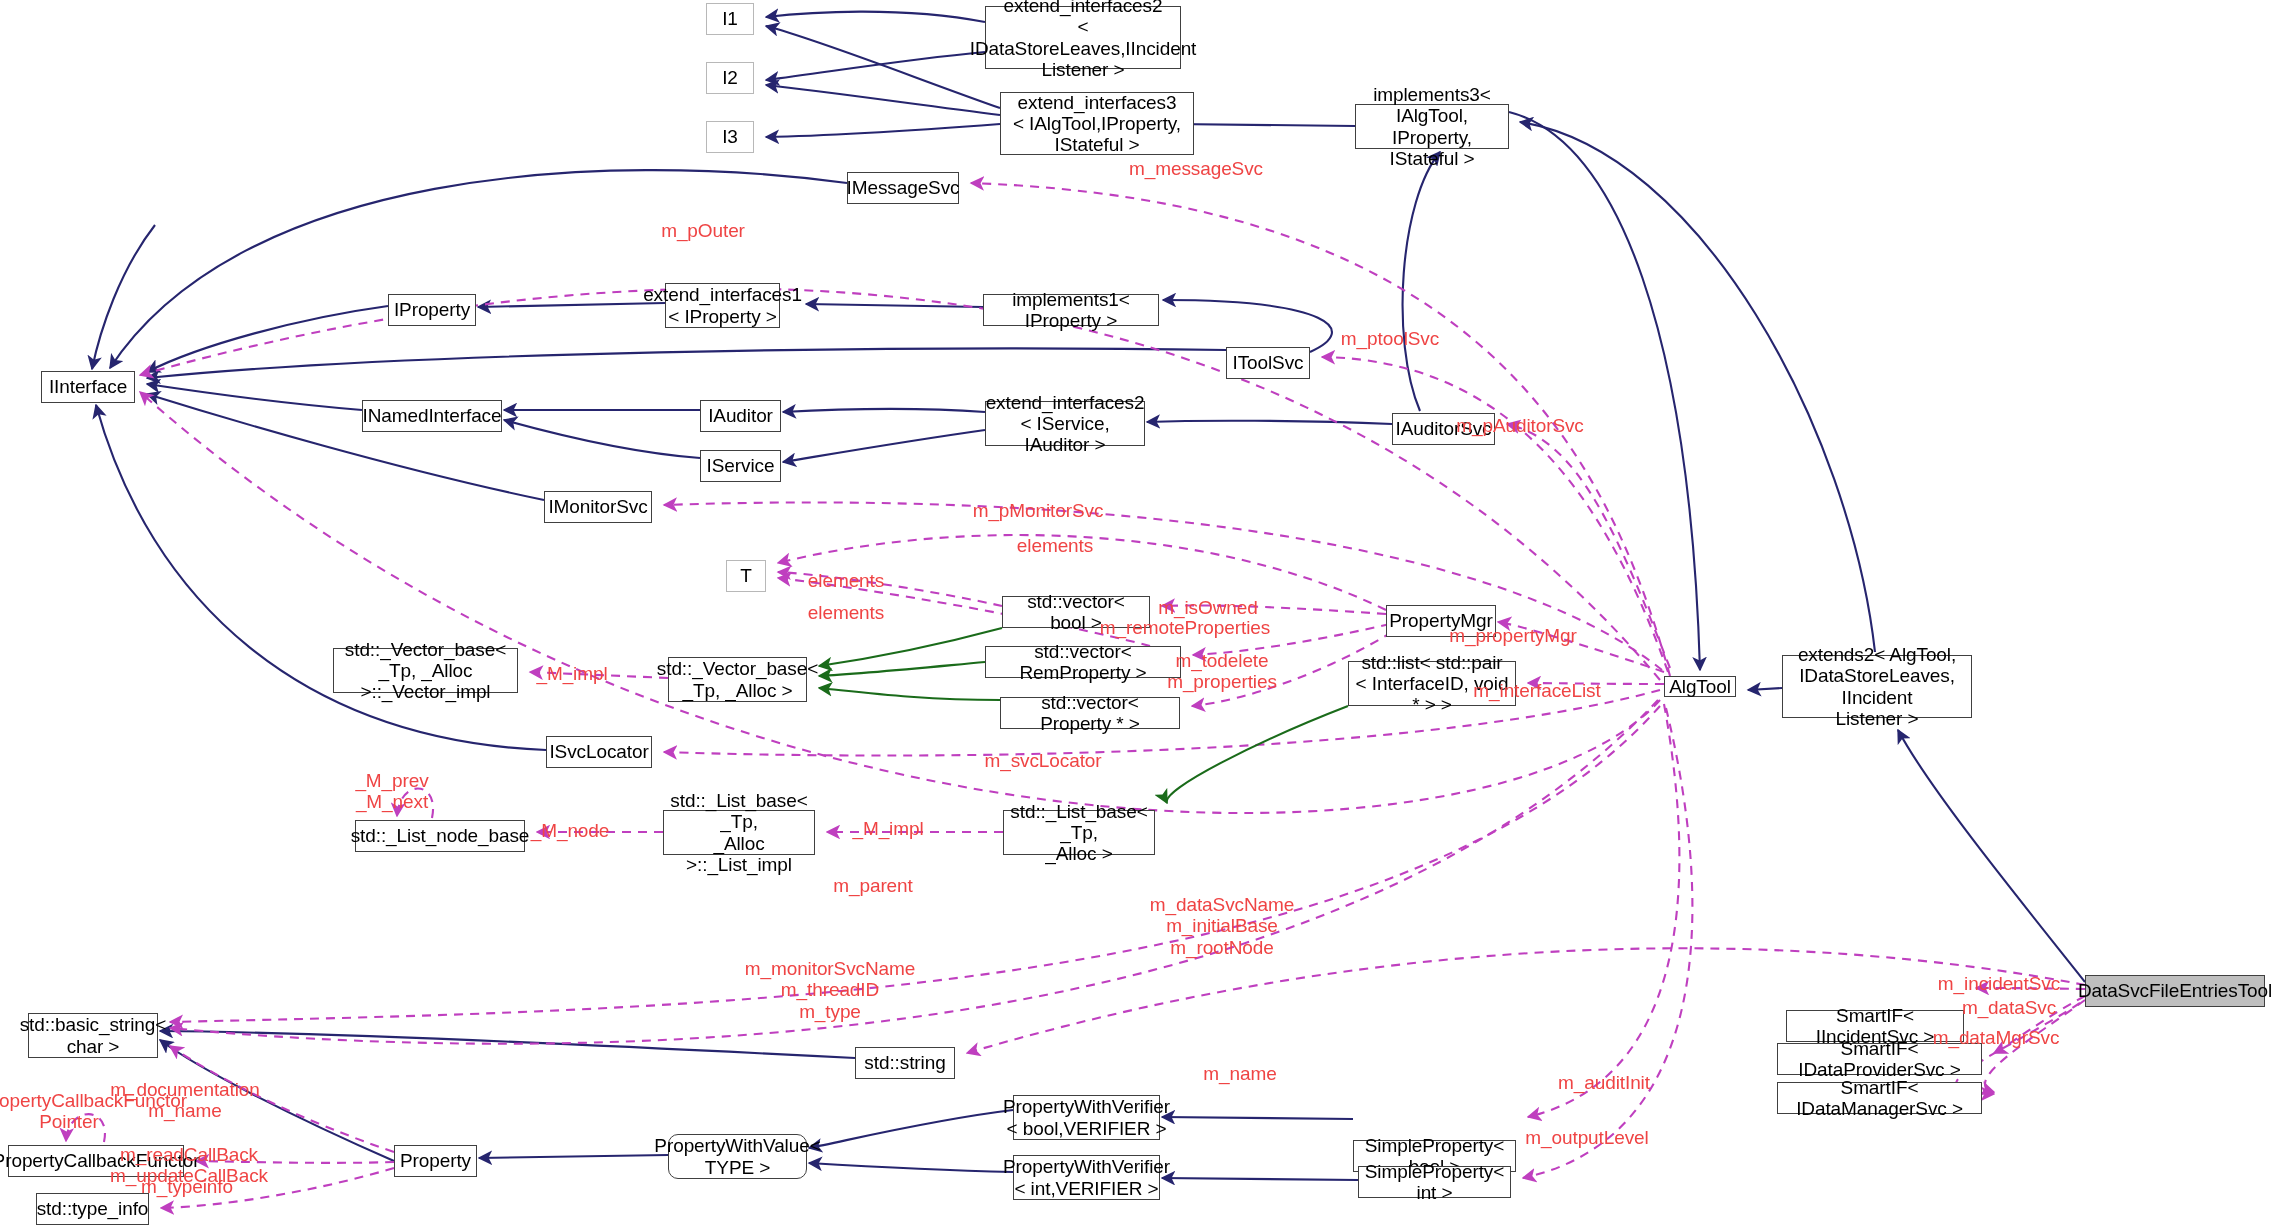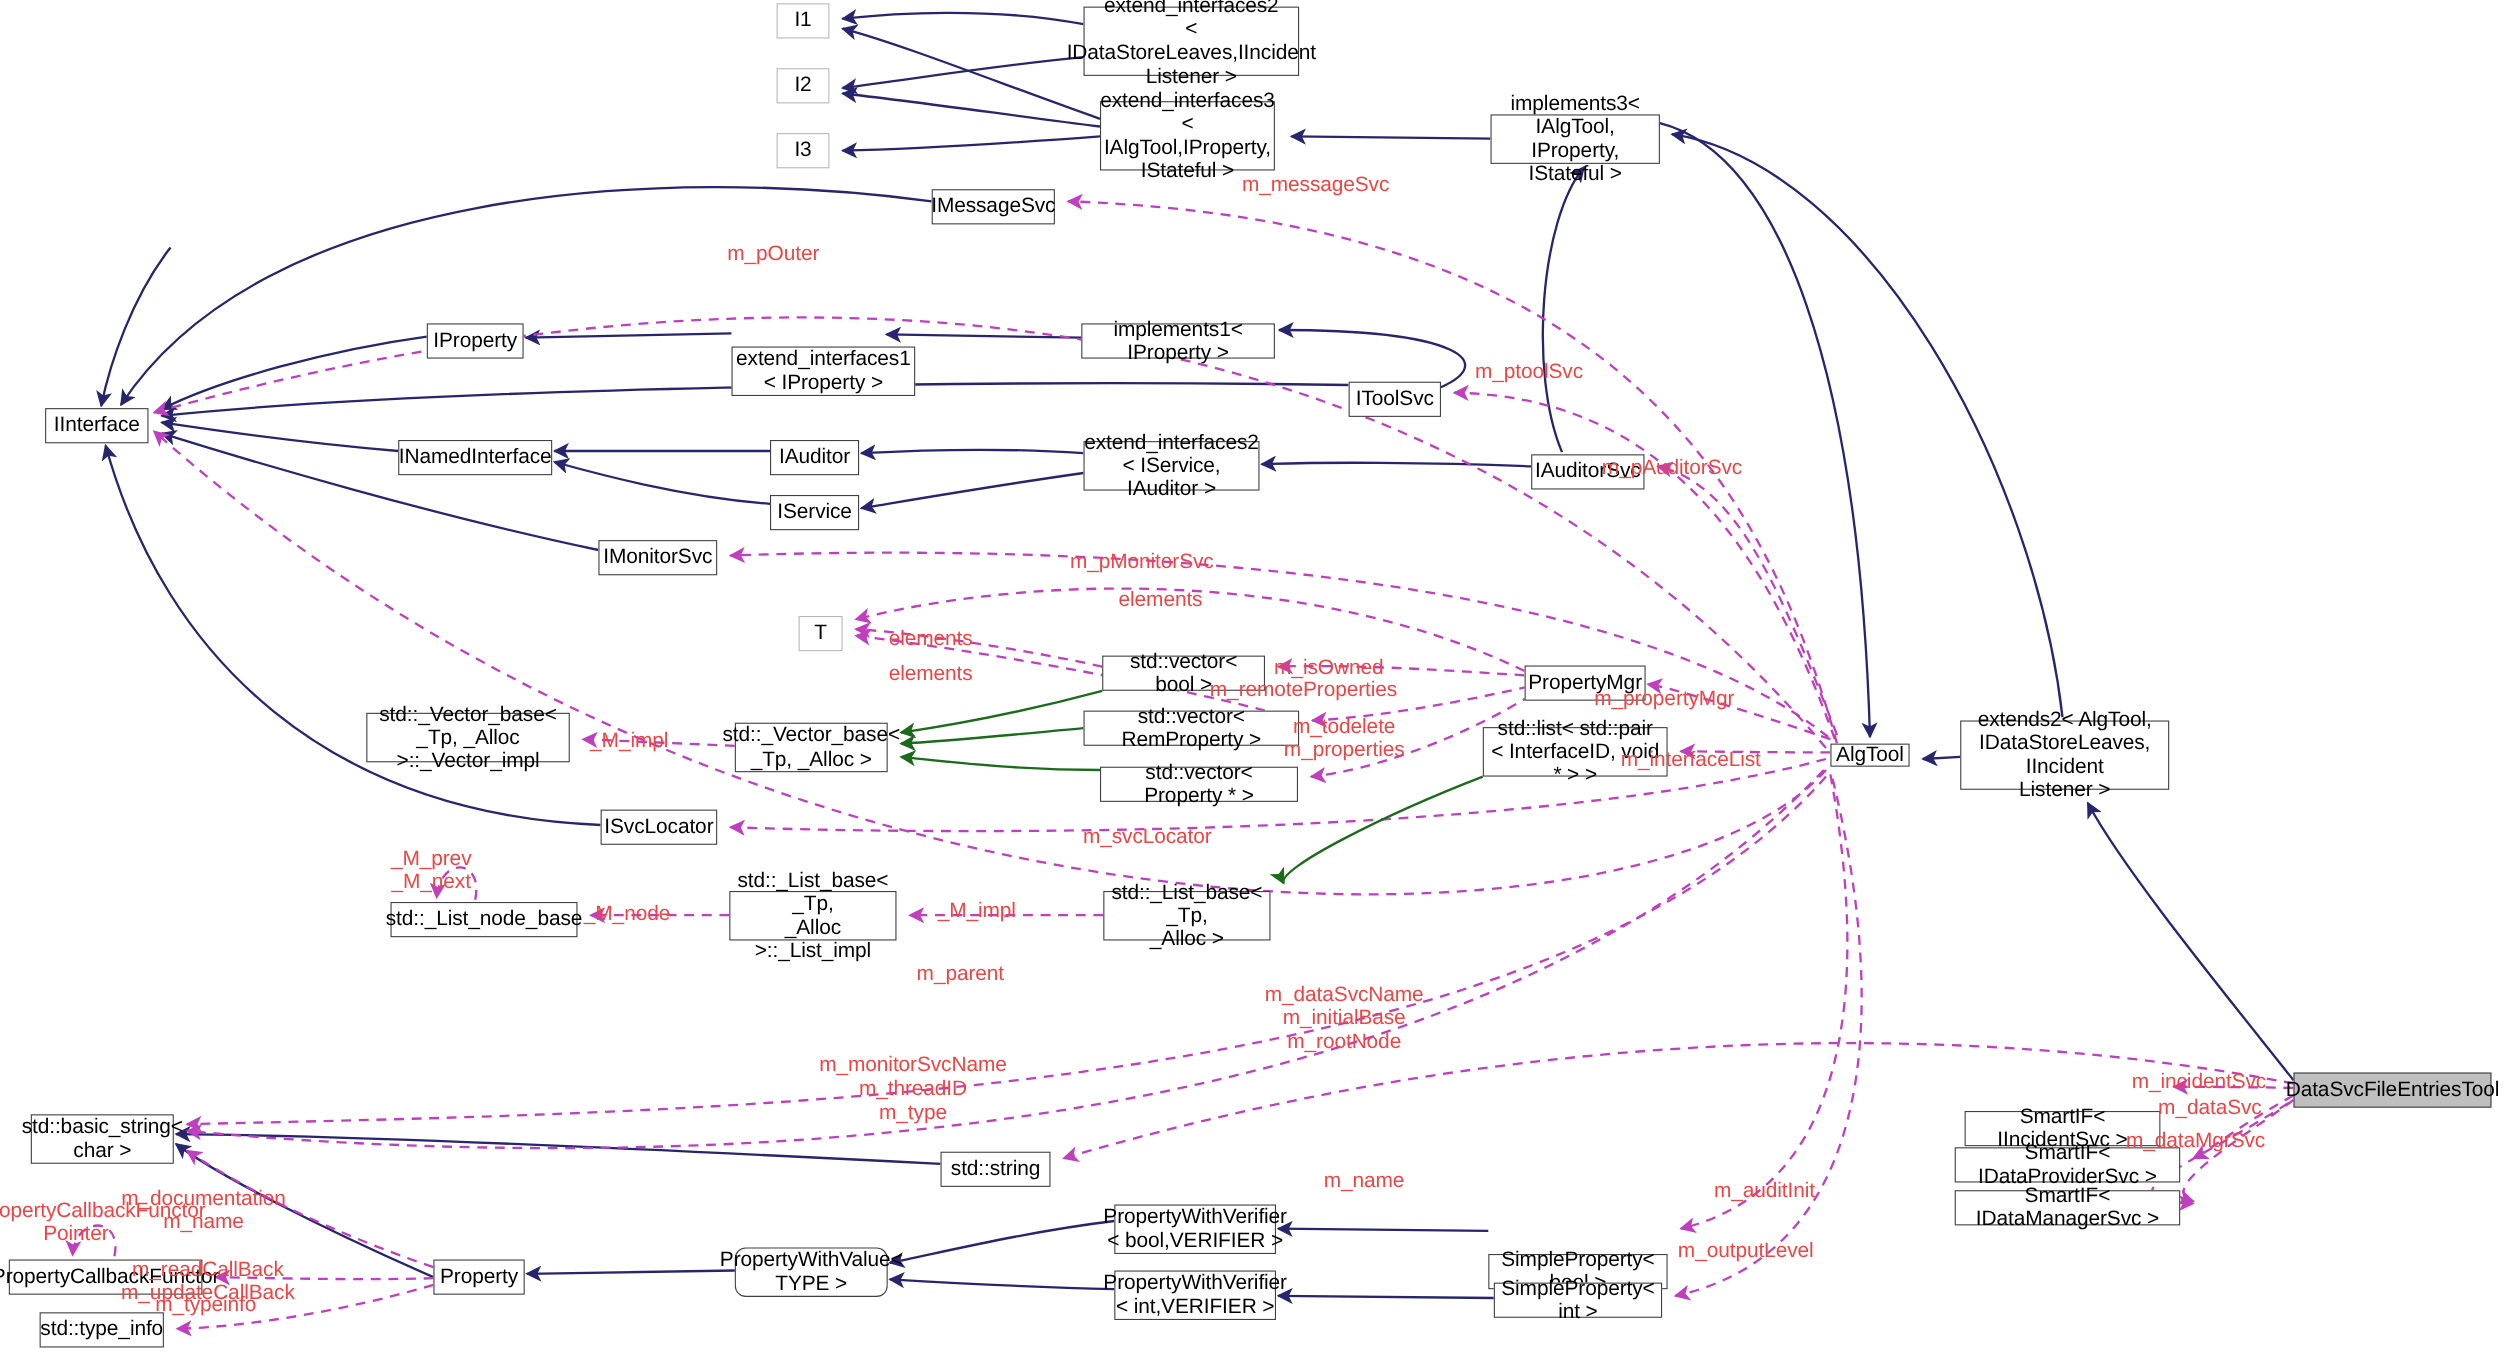--- a/index.html
+++ b/index.html
@@ -209,29 +209,29 @@
     </g>
   </svg>
 
   <div>
       <div class="node faint" style="left: 706px; top: 3px; width: 48px; height: 32px;"><span>I1</span></div>
       <div class="node faint" style="left: 706px; top: 62px; width: 48px; height: 32px;"><span>I2</span></div>
       <div class="node faint" style="left: 706px; top: 121px; width: 48px; height: 32px;"><span>I3</span></div>
       <div class="node" style="left: 985px; top: 6px; width: 196px; height: 63px;"><span>extend_interfaces2
 &lt; IDataStoreLeaves,IIncident
 Listener &gt;</span></div>
-      <div class="node" style="left: 1000px; top: 92px; width: 159px; height: 63px;"><span>extend_interfaces3
+      <div class="node" style="left: 1000px; top: 92px; width: 194px; height: 63px;"><span>extend_interfaces3
 &lt; IAlgTool,IProperty,
 IStateful &gt;</span></div>
       <div class="node" style="left: 1355px; top: 104px; width: 154px; height: 45px;"><span>implements3&lt; IAlgTool,
 IProperty, IStateful &gt;</span></div>
       <div class="node" style="left: 847px; top: 172px; width: 112px; height: 32px;"><span>IMessageSvc</span></div>
       <div class="node" style="left: 41px; top: 371px; width: 94px; height: 32px;"><span>IInterface</span></div>
       <div class="node" style="left: 388px; top: 294px; width: 88px; height: 32px;"><span>IProperty</span></div>
-      <div class="node" style="left: 665px; top: 283px; width: 167px; height: 45px; margin-top: 32px;"><span>extend_interfaces1
+      <div class="node" style="left: 665px; top: 283px; width: 115px; height: 45px;"><span>extend_interfaces1
 &lt; IProperty &gt;</span></div>
       <div class="node" style="left: 983px; top: 294px; width: 176px; height: 32px;"><span>implements1&lt; IProperty &gt;</span></div>
       <div class="node" style="left: 1226px; top: 347px; width: 84px; height: 32px;"><span>IToolSvc</span></div>
       <div class="node" style="left: 362px; top: 400px; width: 140px; height: 32px;"><span>INamedInterface</span></div>
       <div class="node" style="left: 700px; top: 400px; width: 81px; height: 32px;"><span>IAuditor</span></div>
       <div class="node" style="left: 985px; top: 401px; width: 160px; height: 45px;"><span>extend_interfaces2
 &lt; IService, IAuditor &gt;</span></div>
       <div class="node" style="left: 1392px; top: 413px; width: 103px; height: 32px;"><span>IAuditorSvc</span></div>
       <div class="node" style="left: 700px; top: 450px; width: 81px; height: 32px;"><span>IService</span></div>
       <div class="node" style="left: 544px; top: 491px; width: 108px; height: 32px;"><span>IMonitorSvc</span></div>

